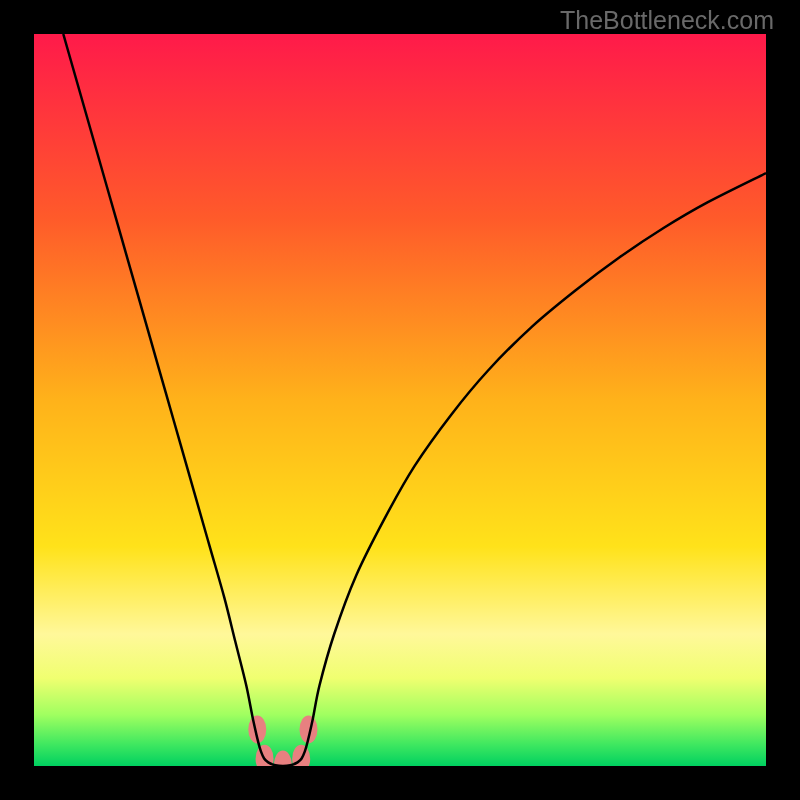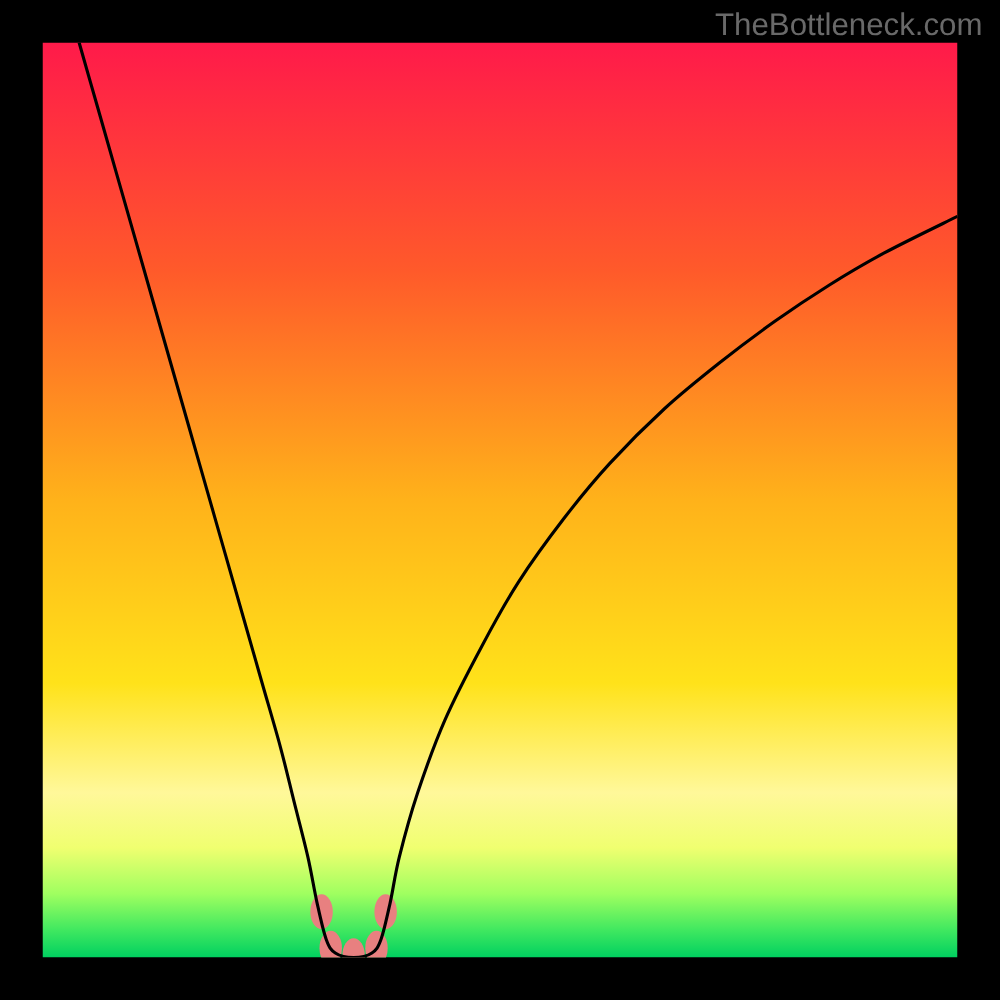--- a/index.html
+++ b/index.html
@@ -13,21 +13,21 @@
   .chart-container {
     position: absolute;
     top: 34px;
     left: 34px;
     width: 732px;
     height: 732px;
   }
   .watermark {
     position: absolute;
     top: 6px;
-    right: 14px;
+    right: 26px;
     font-family: Arial, Helvetica, sans-serif;
     font-size: 25px;
     font-weight: 500;
     color: #696969;
     letter-spacing: 0px;
   }
   svg {
     display: block;
   }
 </style>

